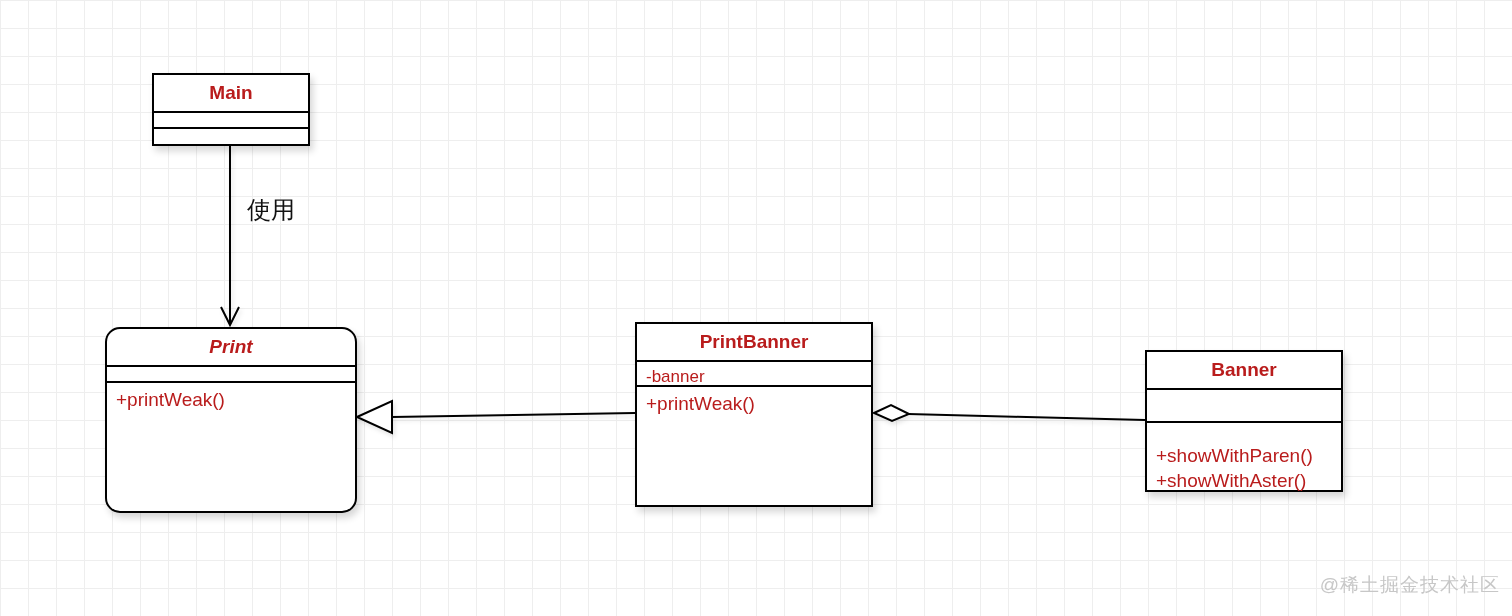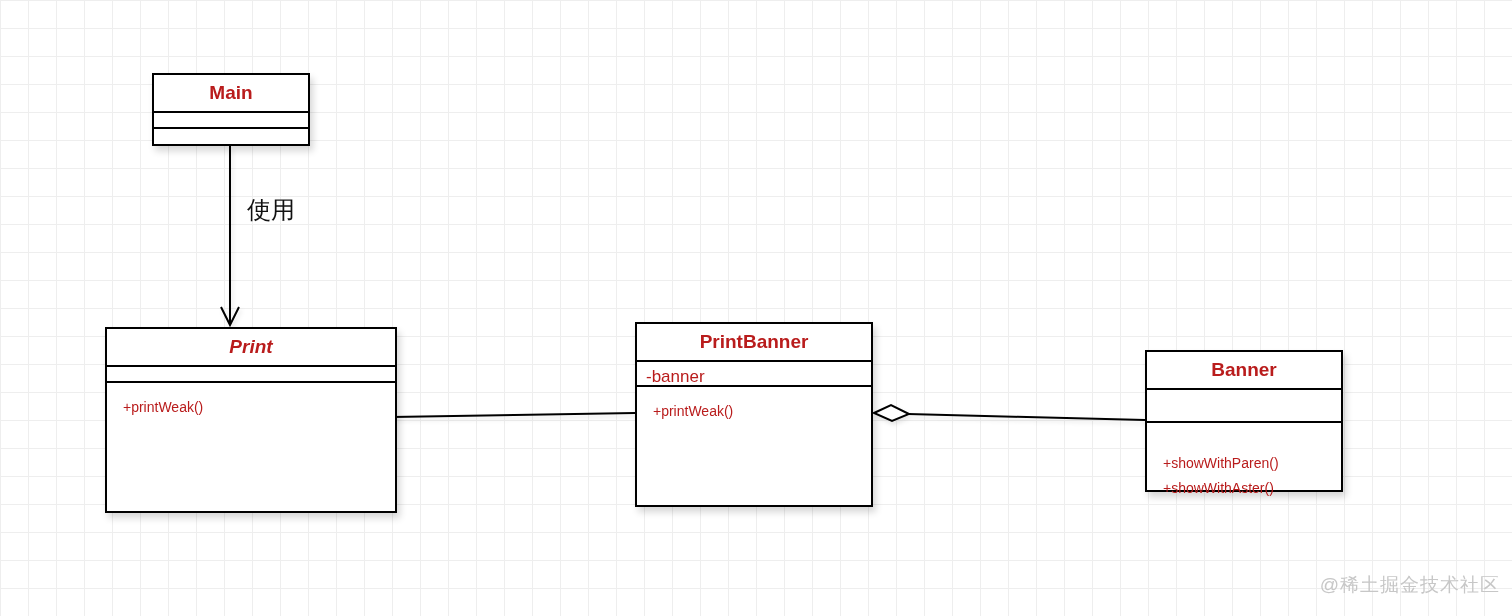--- a/index.html
+++ b/index.html
@@ -44,42 +44,41 @@
   .uml-title.abstract { font-style: italic; }
   .uml-fields {
     flex: 0 0 auto;
     border-bottom: 2px solid #000;
     font-size: 17px;
     padding: 2px 0 0 9px;
     box-sizing: border-box;
   }
   .uml-methods {
     flex: 1 1 auto;
-    font-size: 14px;
-    padding: 12px 0 0 9px;
-    margin-left: 7px;
+    font-size: 19px;
+    padding: 4px 0 0 9px;
   }
   .member { line-height: 25px; white-space: nowrap; }
   .edge-label {
     position: absolute;
     font-size: 24px;
     color: #111;
   }
   .watermark {
     position: absolute;
     right: 12px;
     bottom: 18px;
     font-size: 19px;
     color: #c7c7c7;
     letter-spacing: 1px;
   }
   
   #cls-main        { left: 152px; top: 73px;  width: 158px; height: 73px; }
   #cls-main .uml-fields  { height: 16px; }
-  #cls-print       { left: 105px; top: 327px; width: 292px; height: 186px; }
+  #cls-print       { left: 105px; top: 327px; width: 252px; height: 186px; border-radius: 15px; }
   #cls-print .uml-fields { height: 16px; }
   #cls-printbanner { left: 635px; top: 322px; width: 238px; height: 185px; }
   #cls-printbanner .uml-fields { height: 25px; }
   #cls-banner      { left: 1145px; top: 350px; width: 198px; height: 142px; gap: 16px; }
   #cls-banner .uml-fields { height: 17px; }
 </style>
 </head>
 <body>
 
 <div class="canvas">

